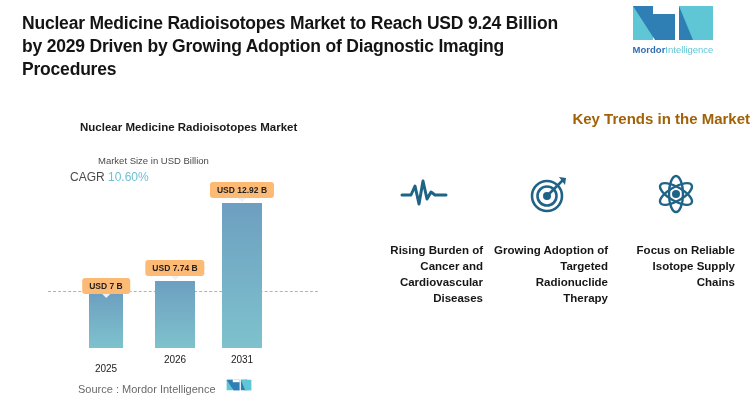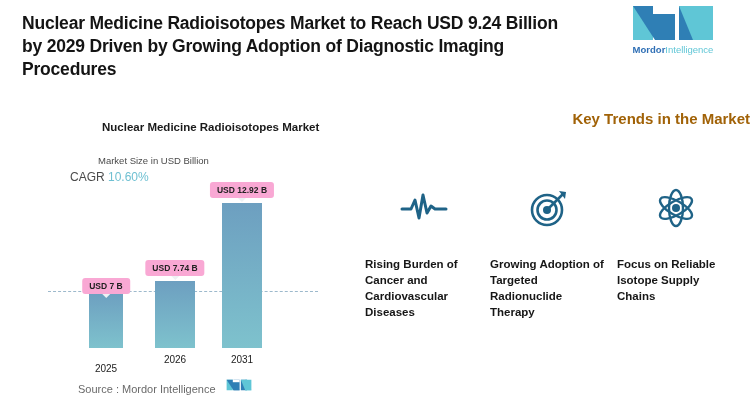--- a/index.html
+++ b/index.html
@@ -64,21 +64,21 @@
   
   .chart-panel {
     position: absolute;
     left: 0;
     top: 92px;
     width: 355px;
     height: 325px;
   }
   .chart-title {
     position: absolute;
-    left: 82px;
+    left: 60px;
     top: 28px;
     width: 225px;
     font-size: 11.5px;
     font-weight: bold;
     line-height: 15px;
     color: #1a1a1a;
     padding-left: 20px;
   }
   .chart-subtitle {
     position: absolute;
@@ -113,21 +113,21 @@
     width: 270px;
     height: 0;
     border-top: 1px dashed #9db9cc;
   }
   .bar {
     position: absolute;
     background: linear-gradient(180deg, #6d9fc0 0%, #7ec2cd 100%);
   }
   .bar-label {
     position: absolute;
-    background: #f9a8d4;
+    background: #fdba74;
     border-radius: 3px;
     padding: 3px 7px 3px 7px;
     font-size: 8.5px;
     font-weight: bold;
     color: #222222;
     white-space: nowrap;
     transform: translateX(-50%);
   }
   .bar-label::after {
     content: "";
@@ -176,23 +176,23 @@
     left: 0;
     top: 18px;
     width: 395px;
     text-align: right;
     font-size: 15px;
     font-weight: bold;
     color: #a16207;
   }
   .trend-col {
     position: absolute;
-    top: 90px;
+    top: 76px;
     width: 118px;
-    text-align: left;
+    text-align: right;
   }
   .trend-col.c1 { left: 10px; }
   .trend-col.c2 { left: 135px; }
   .trend-col.c3 { left: 262px; }
   .trend-icon {
     height: 52px;
     display: flex;
     align-items: center;
     justify-content: center;
   }

